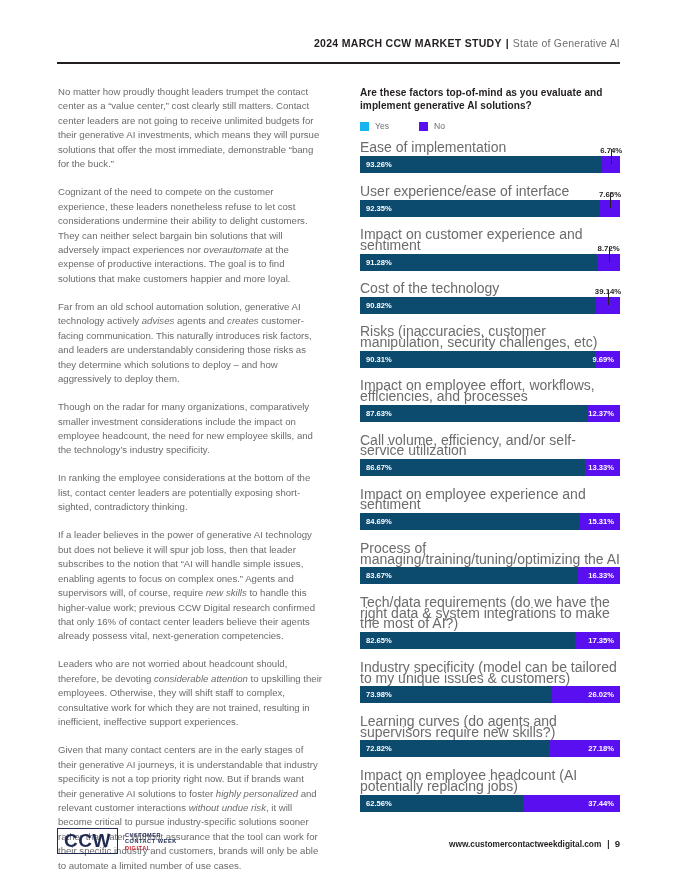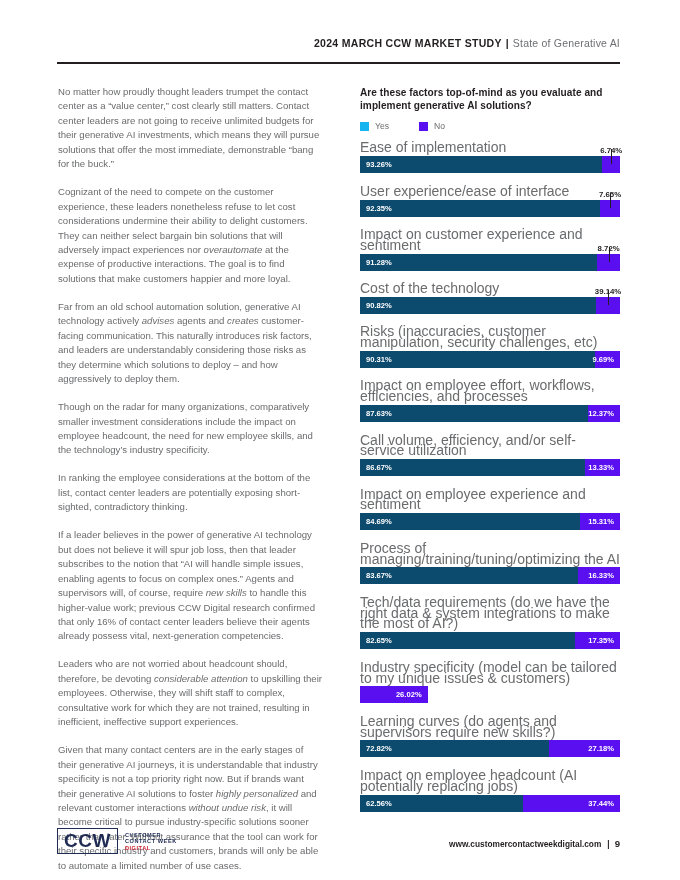--- a/index.html
+++ b/index.html
@@ -244,20 +244,23 @@
               <span class="val-yes">82.65%</span>
             </div>
             <div class="seg-no" style="width: 45.11px;">
               <span class="val-no-in">17.35%</span>
             </div>
           </div>
         </div>
         <div class="bar-group inside">
           <div class="bar-label">Industry specificity (model can be tailored to my unique issues &amp; customers)</div>
           <div class="bar-track">
+            <div class="seg-yes" style="width: 192.348px;">
+              <span class="val-yes">73.98%</span>
+            </div>
             <div class="seg-no" style="width: 67.652px;">
               <span class="val-no-in">26.02%</span>
             </div>
           </div>
         </div>
         <div class="bar-group inside">
           <div class="bar-label">Learning curves (do agents and supervisors require new skills?)</div>
           <div class="bar-track">
             <div class="seg-yes" style="width: 189.332px;">
               <span class="val-yes">72.82%</span>

